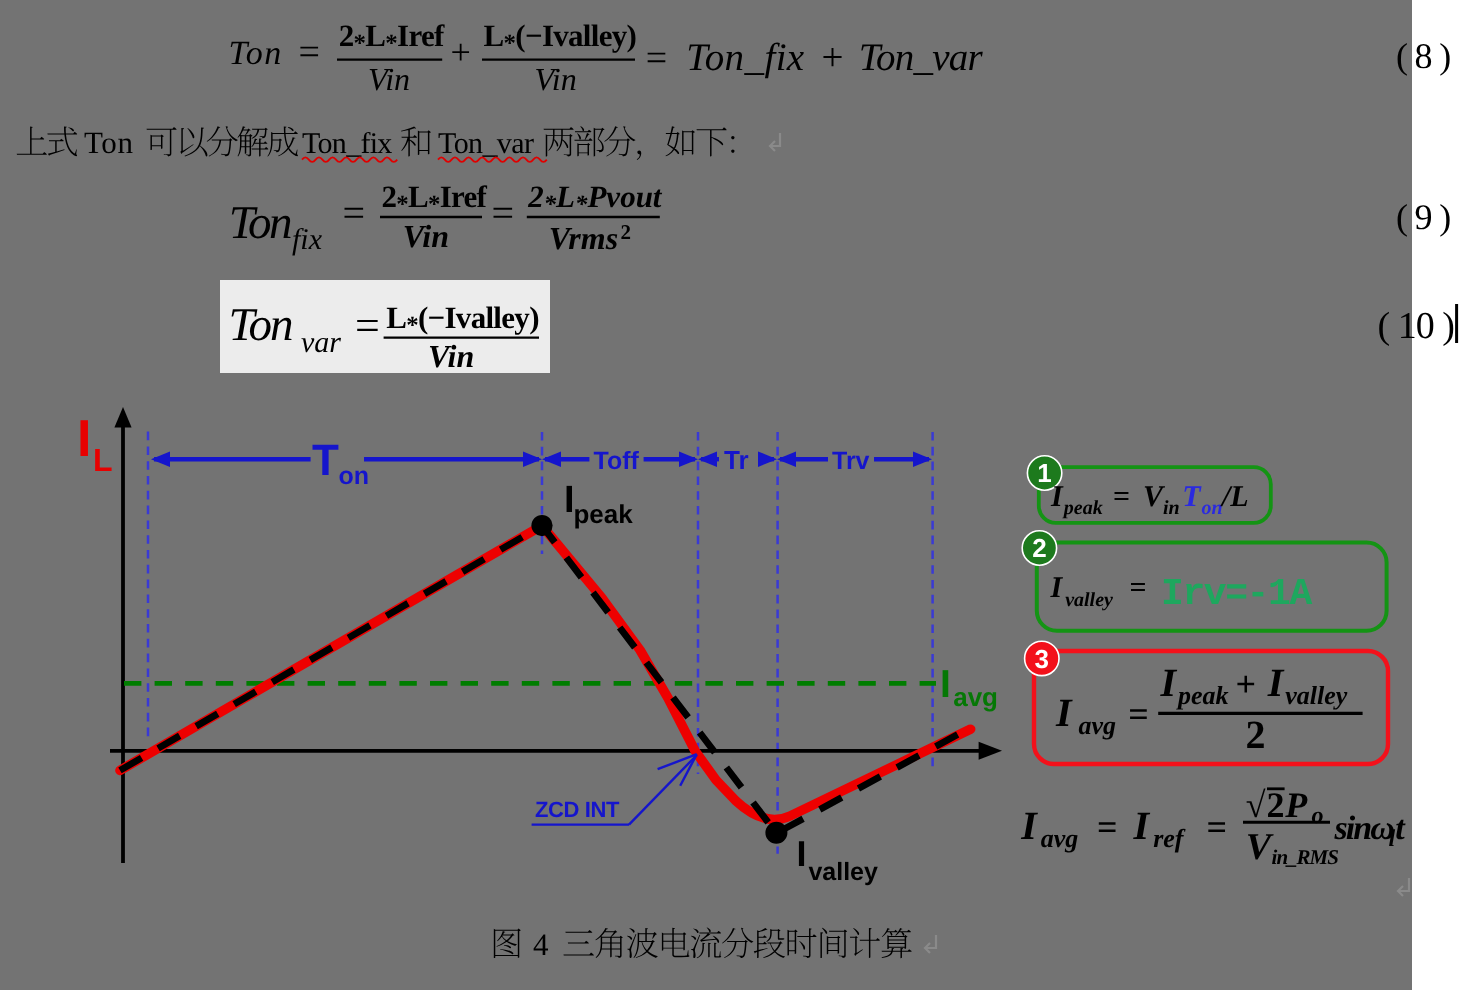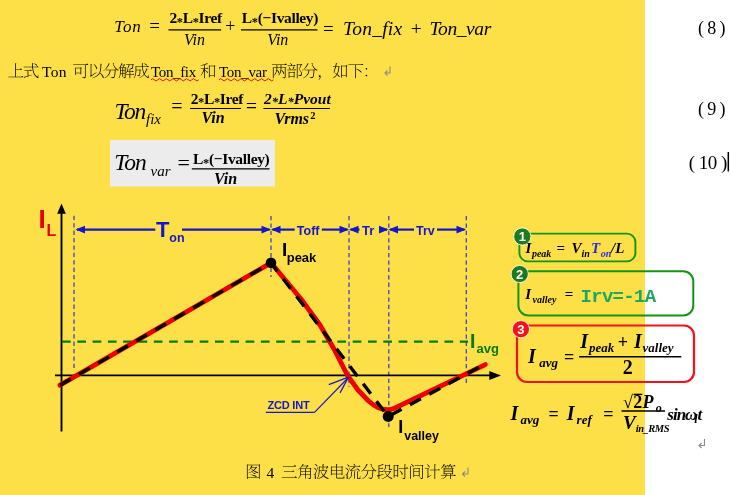--- a/index.html
+++ b/index.html
@@ -1,15 +1,15 @@
 <!DOCTYPE html>
 <html><head><meta charset="utf-8"><style>
 *{margin:0;padding:0;box-sizing:border-box;}
 html,body{width:730px;height:495px;background:#fff;overflow:hidden;}
-#page{position:relative;width:645px;height:495px;background:#fde047;}
+#page{position:relative;width:706px;height:495px;background:#737373;}
 .abs{position:absolute;}
 </style></head><body>
 <div id="page">
 
 <svg class="abs" style="left:0;top:0" width="730" height="200" viewBox="0 0 730 200">
       <rect x="110" y="140" width="165" height="46.5" fill="#ececec"></rect>
       <text x="114.2" y="32" font-family="Liberation Serif" font-size="17px" fill="#000" font-style="italic" letter-spacing="0.8">Ton</text>
       <text x="149.2" y="32" font-family="Liberation Serif" font-size="19px" fill="#000">=</text>
       <text x="169.4" y="23.1" font-family="Liberation Serif" font-size="15.5px" fill="#000" letter-spacing="-0.35" font-weight="bold">2<tspan font-size="12.4px" dy="2.6350000000000002">*</tspan><tspan dy="-2.6350000000000002">L</tspan><tspan font-size="12.4px" dy="2.6350000000000002">*</tspan><tspan dy="-2.6350000000000002">Iref</tspan></text>
       <line x1="168.5" y1="29.8" x2="221.1" y2="29.8" stroke="#000" stroke-width="1.2"></line>

